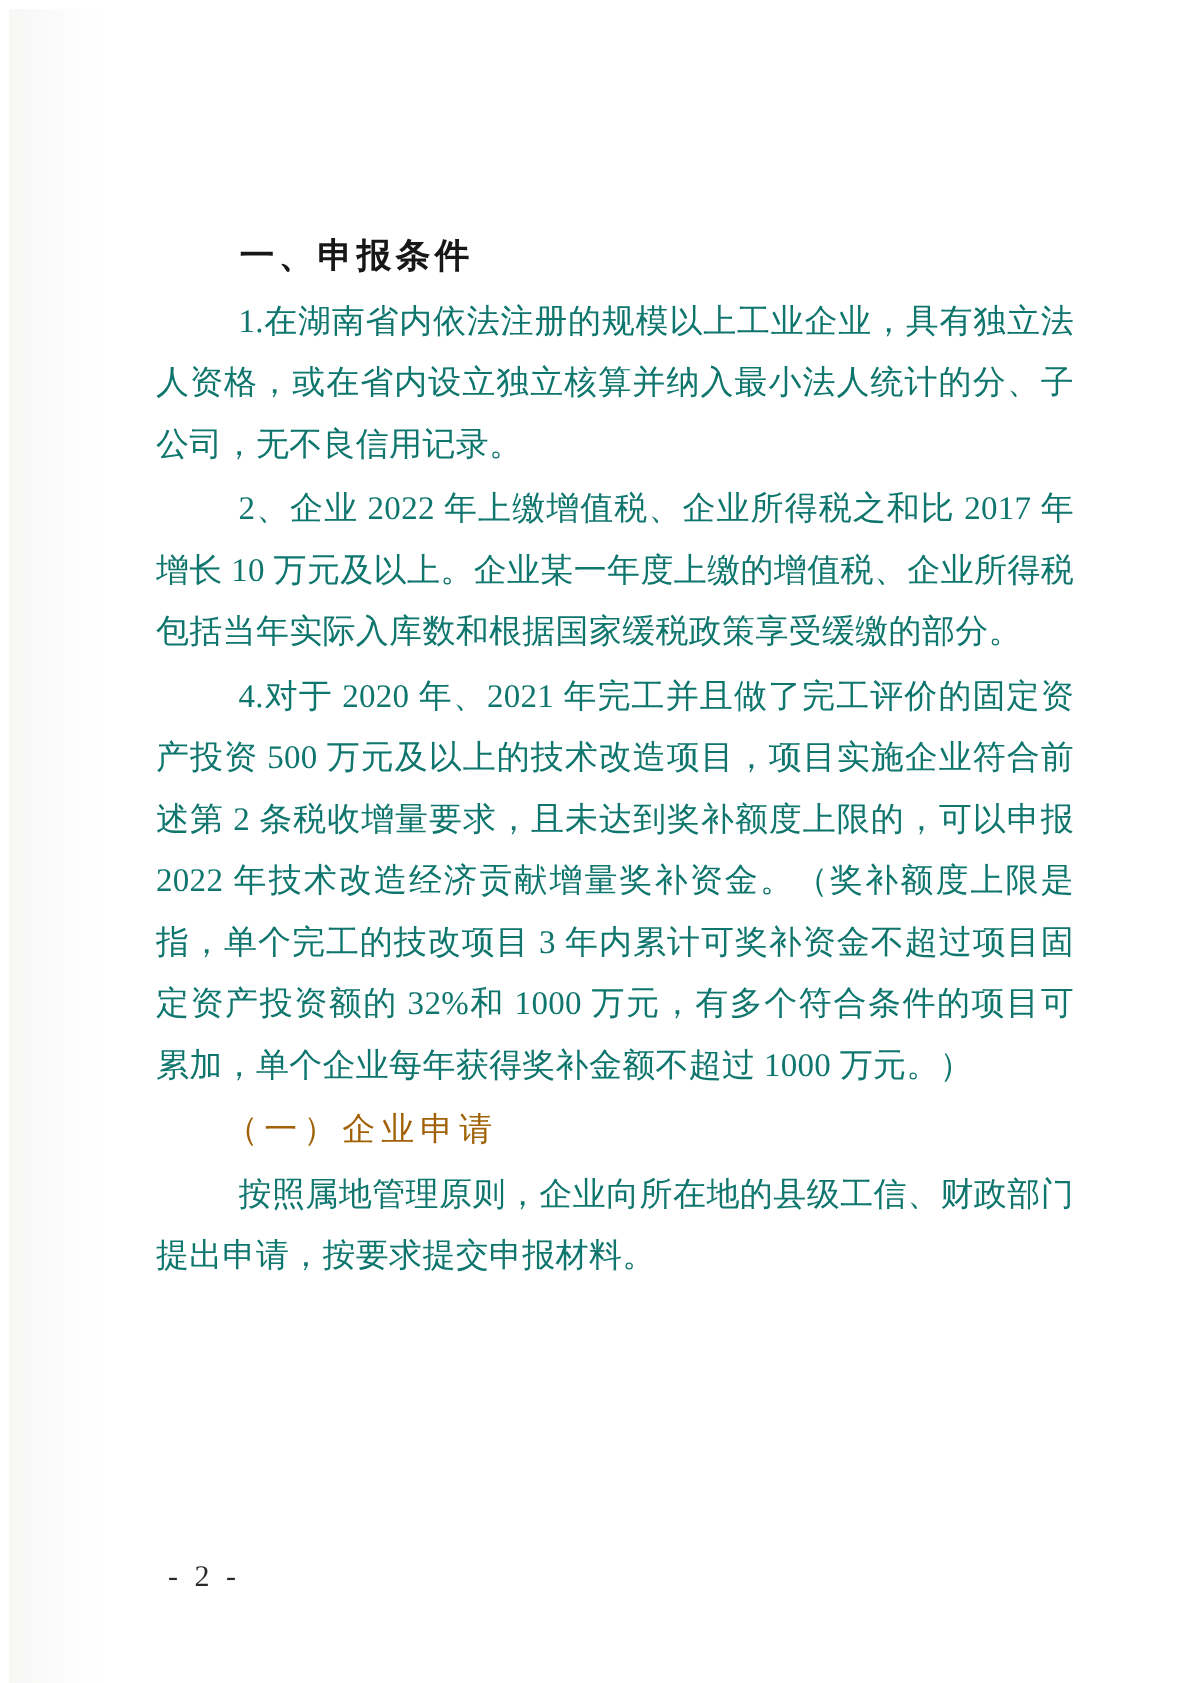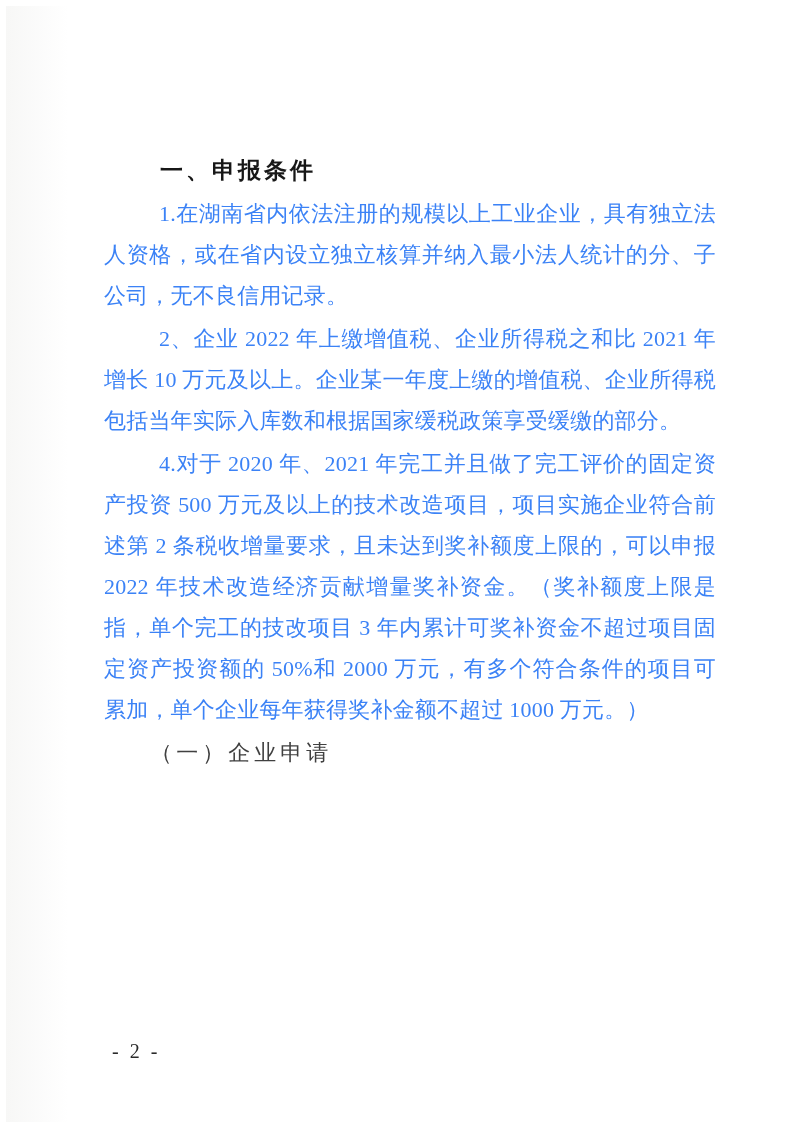--- a/index.html
+++ b/index.html
@@ -36,31 +36,31 @@
     white-space: nowrap;
   }
   .sub-heading {
     
     font-family: "Liberation Serif", "DejaVu Serif", serif;
     font-weight: normal;
     font-size: 22px;
     line-height: 41px;
     letter-spacing: 4px;
     text-indent: 2.1em;
-    color: #404040;
+    color: #a16207;
     white-space: nowrap;
   }
   .body-par {
     font-size: 22px;
     line-height: 41px;
     letter-spacing: 0.2px;
     text-indent: 2.5em;
     text-align: justify;
     text-align-last: left;
-    color: #3b82f6;
+    color: #0f766e;
   }
   .footer-pagenum {
     position: absolute;
     left: 106px;
     top: 1034px;
     font-family: "Liberation Serif", "DejaVu Serif", serif;
     font-size: 20px;
     letter-spacing: 3px;
     color: #2a2a2a;
   }
@@ -69,24 +69,25 @@
 <body>
 
 <div class="scan-edge"></div>
 
 <div class="content">
 
   <div class="sec-heading">一、申报条件</div>
 
   <p class="body-par">1.在湖南省内依法注册的规模以上工业企业，具有独立法人资格，或在省内设立独立核算并纳入最小法人统计的分、子公司，无不良信用记录。</p>
 
-  <p class="body-par">2、企业 2022 年上缴增值税、企业所得税之和比 2021 年增长 10 万元及以上。企业某一年度上缴的增值税、企业所得税包括当年实际入库数和根据国家缓税政策享受缓缴的部分。</p>
+  <p class="body-par">2、企业 2022 年上缴增值税、企业所得税之和比 2017 年增长 10 万元及以上。企业某一年度上缴的增值税、企业所得税包括当年实际入库数和根据国家缓税政策享受缓缴的部分。</p>
 
 
-  <p class="body-par">4.对于 2020 年、2021 年完工并且做了完工评价的固定资产投资 500 万元及以上的技术改造项目，项目实施企业符合前述第 2 条税收增量要求，且未达到奖补额度上限的，可以申报 2022 年技术改造经济贡献增量奖补资金。（奖补额度上限是指，单个完工的技改项目 3 年内累计可奖补资金不超过项目固定资产投资额的 50%和 2000 万元，有多个符合条件的项目可累加，单个企业每年获得奖补金额不超过 1000 万元。）</p>
+  <p class="body-par">4.对于 2020 年、2021 年完工并且做了完工评价的固定资产投资 500 万元及以上的技术改造项目，项目实施企业符合前述第 2 条税收增量要求，且未达到奖补额度上限的，可以申报 2022 年技术改造经济贡献增量奖补资金。（奖补额度上限是指，单个完工的技改项目 3 年内累计可奖补资金不超过项目固定资产投资额的 32%和 1000 万元，有多个符合条件的项目可累加，单个企业每年获得奖补金额不超过 1000 万元。）</p>
 
 
   <div class="sub-heading">（一）企业申请</div>
 
+  <p class="body-par">按照属地管理原则，企业向所在地的县级工信、财政部门提出申请，按要求提交申报材料。</p>
 
 </div>
 
 <div class="footer-pagenum">- 2 -</div>
 
 </body></html>

